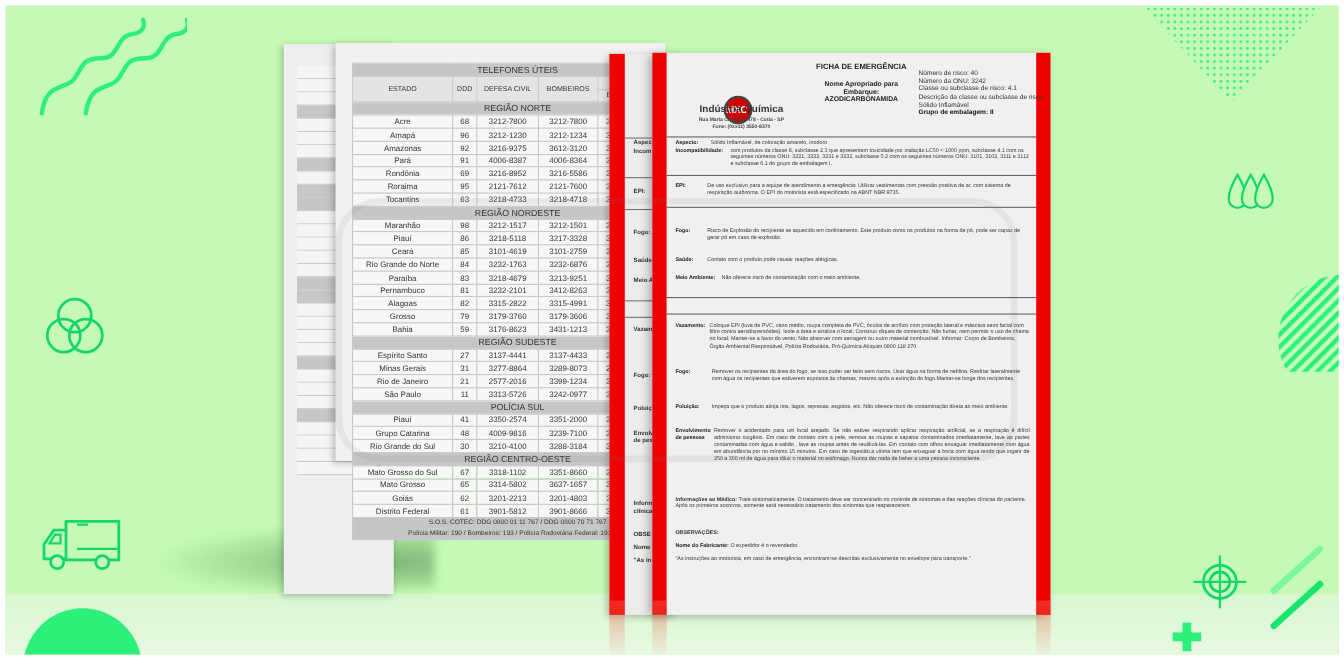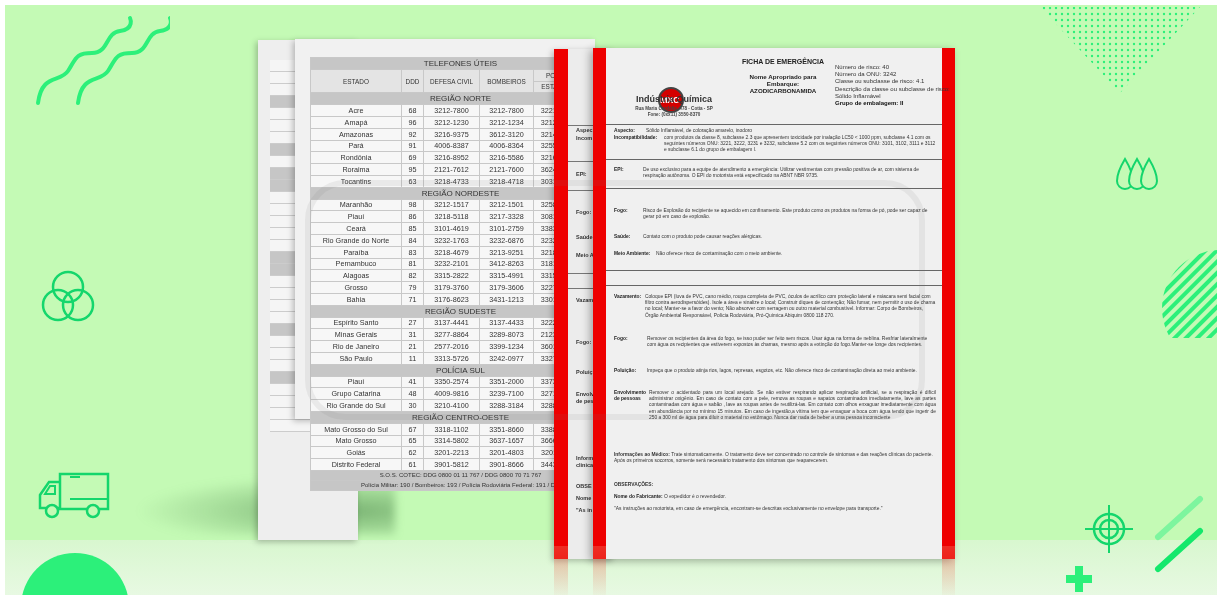--- a/index.html
+++ b/index.html
@@ -22,21 +22,21 @@
 
   
   .deco { position: absolute; }
 
   
   .paper {
     position: absolute; background: #f1f1f1;
     box-shadow: -2px 2px 6px rgba(0,0,0,0.25);
   }
   .paper-back1 { left: 253px; top: 35px; width: 100px; height: 500px; background: #eeeeee; }
-  .paper-back2 { left: 290px; top: 34px; width: 300px; height: 380px; }
+  .paper-back2 { left: 300px; top: 34px; width: 300px; height: 380px; }
 
   table.phones {
     position: absolute; border-collapse: collapse; font-size: 7.2px; color: #333;
     table-layout: fixed;
   }
   table.phones td, table.phones th {
     border: 1px solid #c8c8c8; text-align: center; height: 11.8px; white-space: nowrap; overflow: hidden;
     font-weight: normal; padding: 0 1px;
   }
   table.phones .hdr { background: #c6c6c6; font-size: 8px; }
@@ -348,21 +348,21 @@
           <tr class="row">
             <td>Grosso</td>
             <td>79</td>
             <td>3179-3760</td>
             <td>3179-3606</td>
             <td>3227-1538</td>
             <td style="text-align: left;">317</td>
           </tr>
           <tr class="row">
             <td>Bahia</td>
-            <td>71</td>
+            <td>59</td>
             <td>3176-8623</td>
             <td>3431-1213</td>
             <td>3301-7763</td>
             <td style="text-align: left;">329</td>
           </tr>
           <tr>
             <td colspan="6" class="region">REGIÃO SUDESTE</td>
           </tr>
           <tr class="row">
             <td>Espírito Santo</td>

